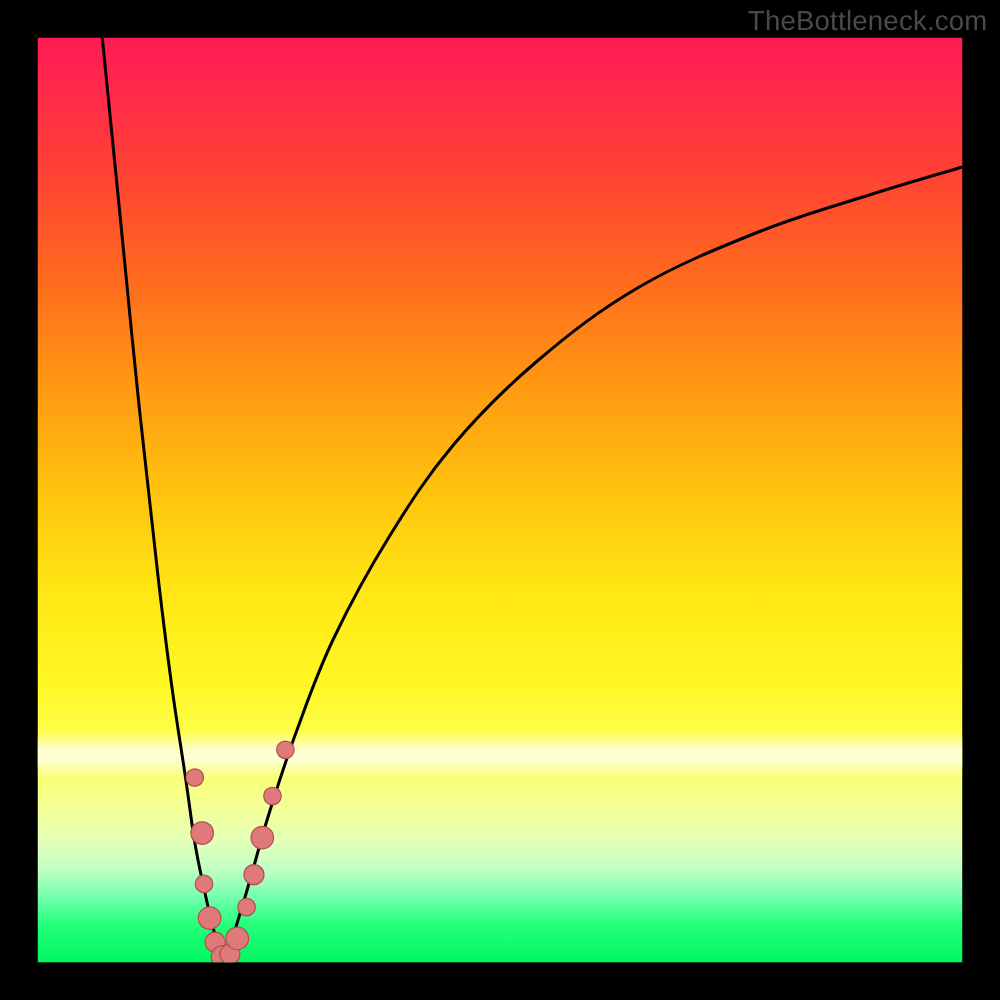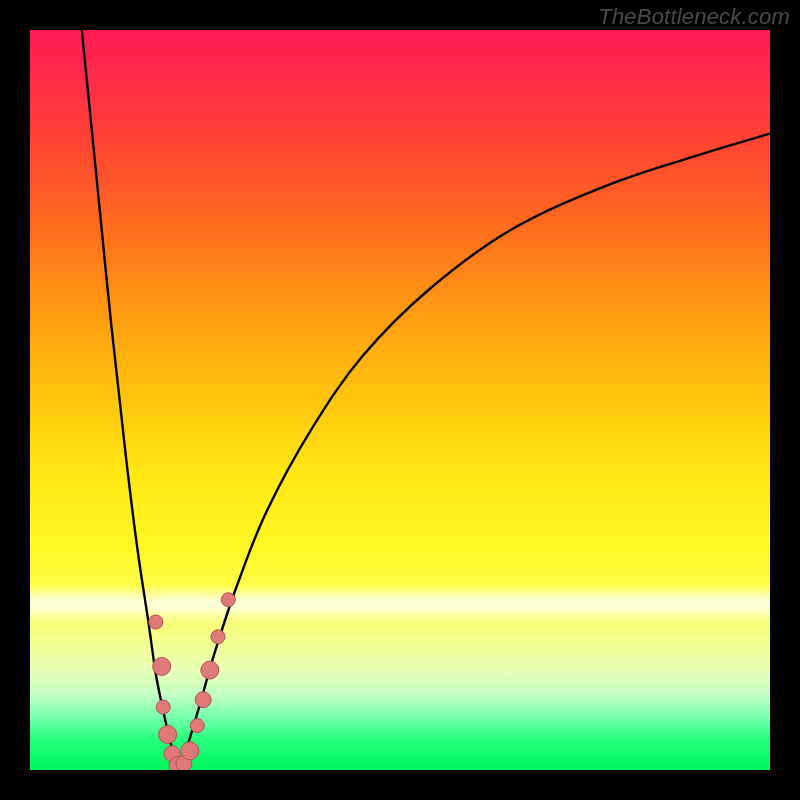--- a/index.html
+++ b/index.html
@@ -9,21 +9,20 @@
     height: 800px;
     overflow: hidden;
     background: #000;
     font-family: Arial, Helvetica, sans-serif;
   }
   .frame {
     position: relative;
     width: 800px;
     height: 800px;
     background: #000;
-    font-style: italic;
   }
   .plot {
     position: absolute;
     left: 30px;
     top: 30px;
     width: 740px;
     height: 740px;
     overflow: hidden;
   }
   .gradient {

